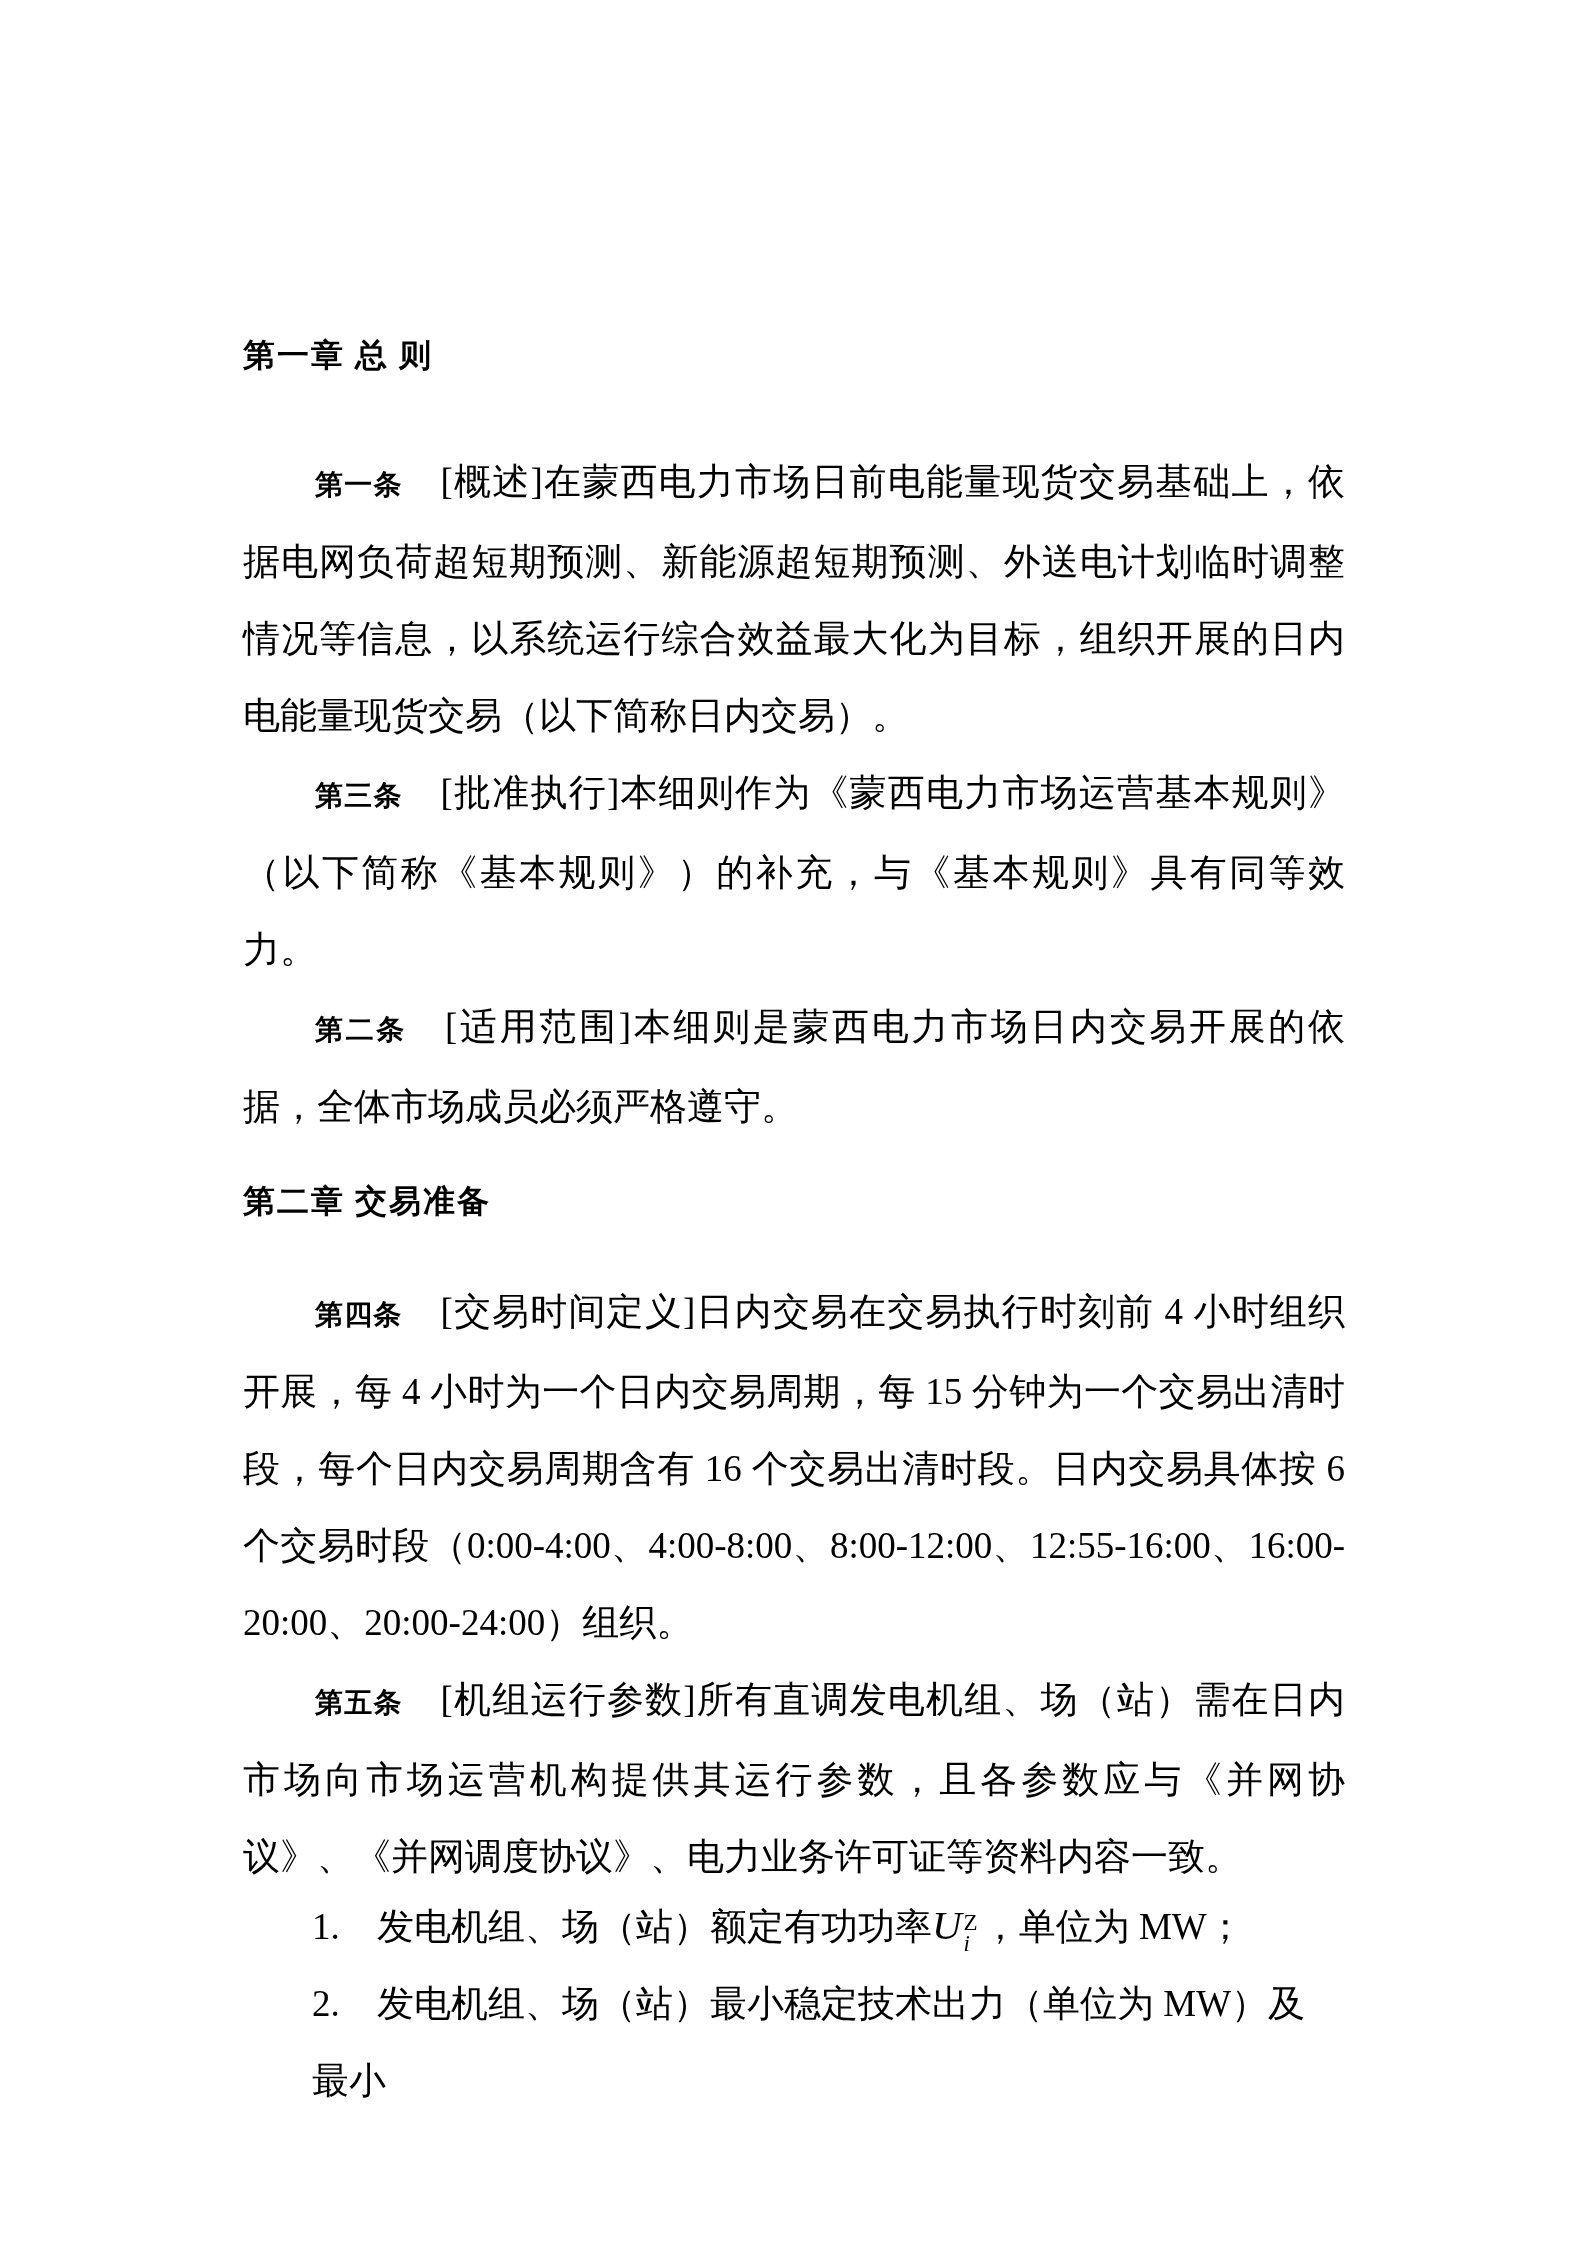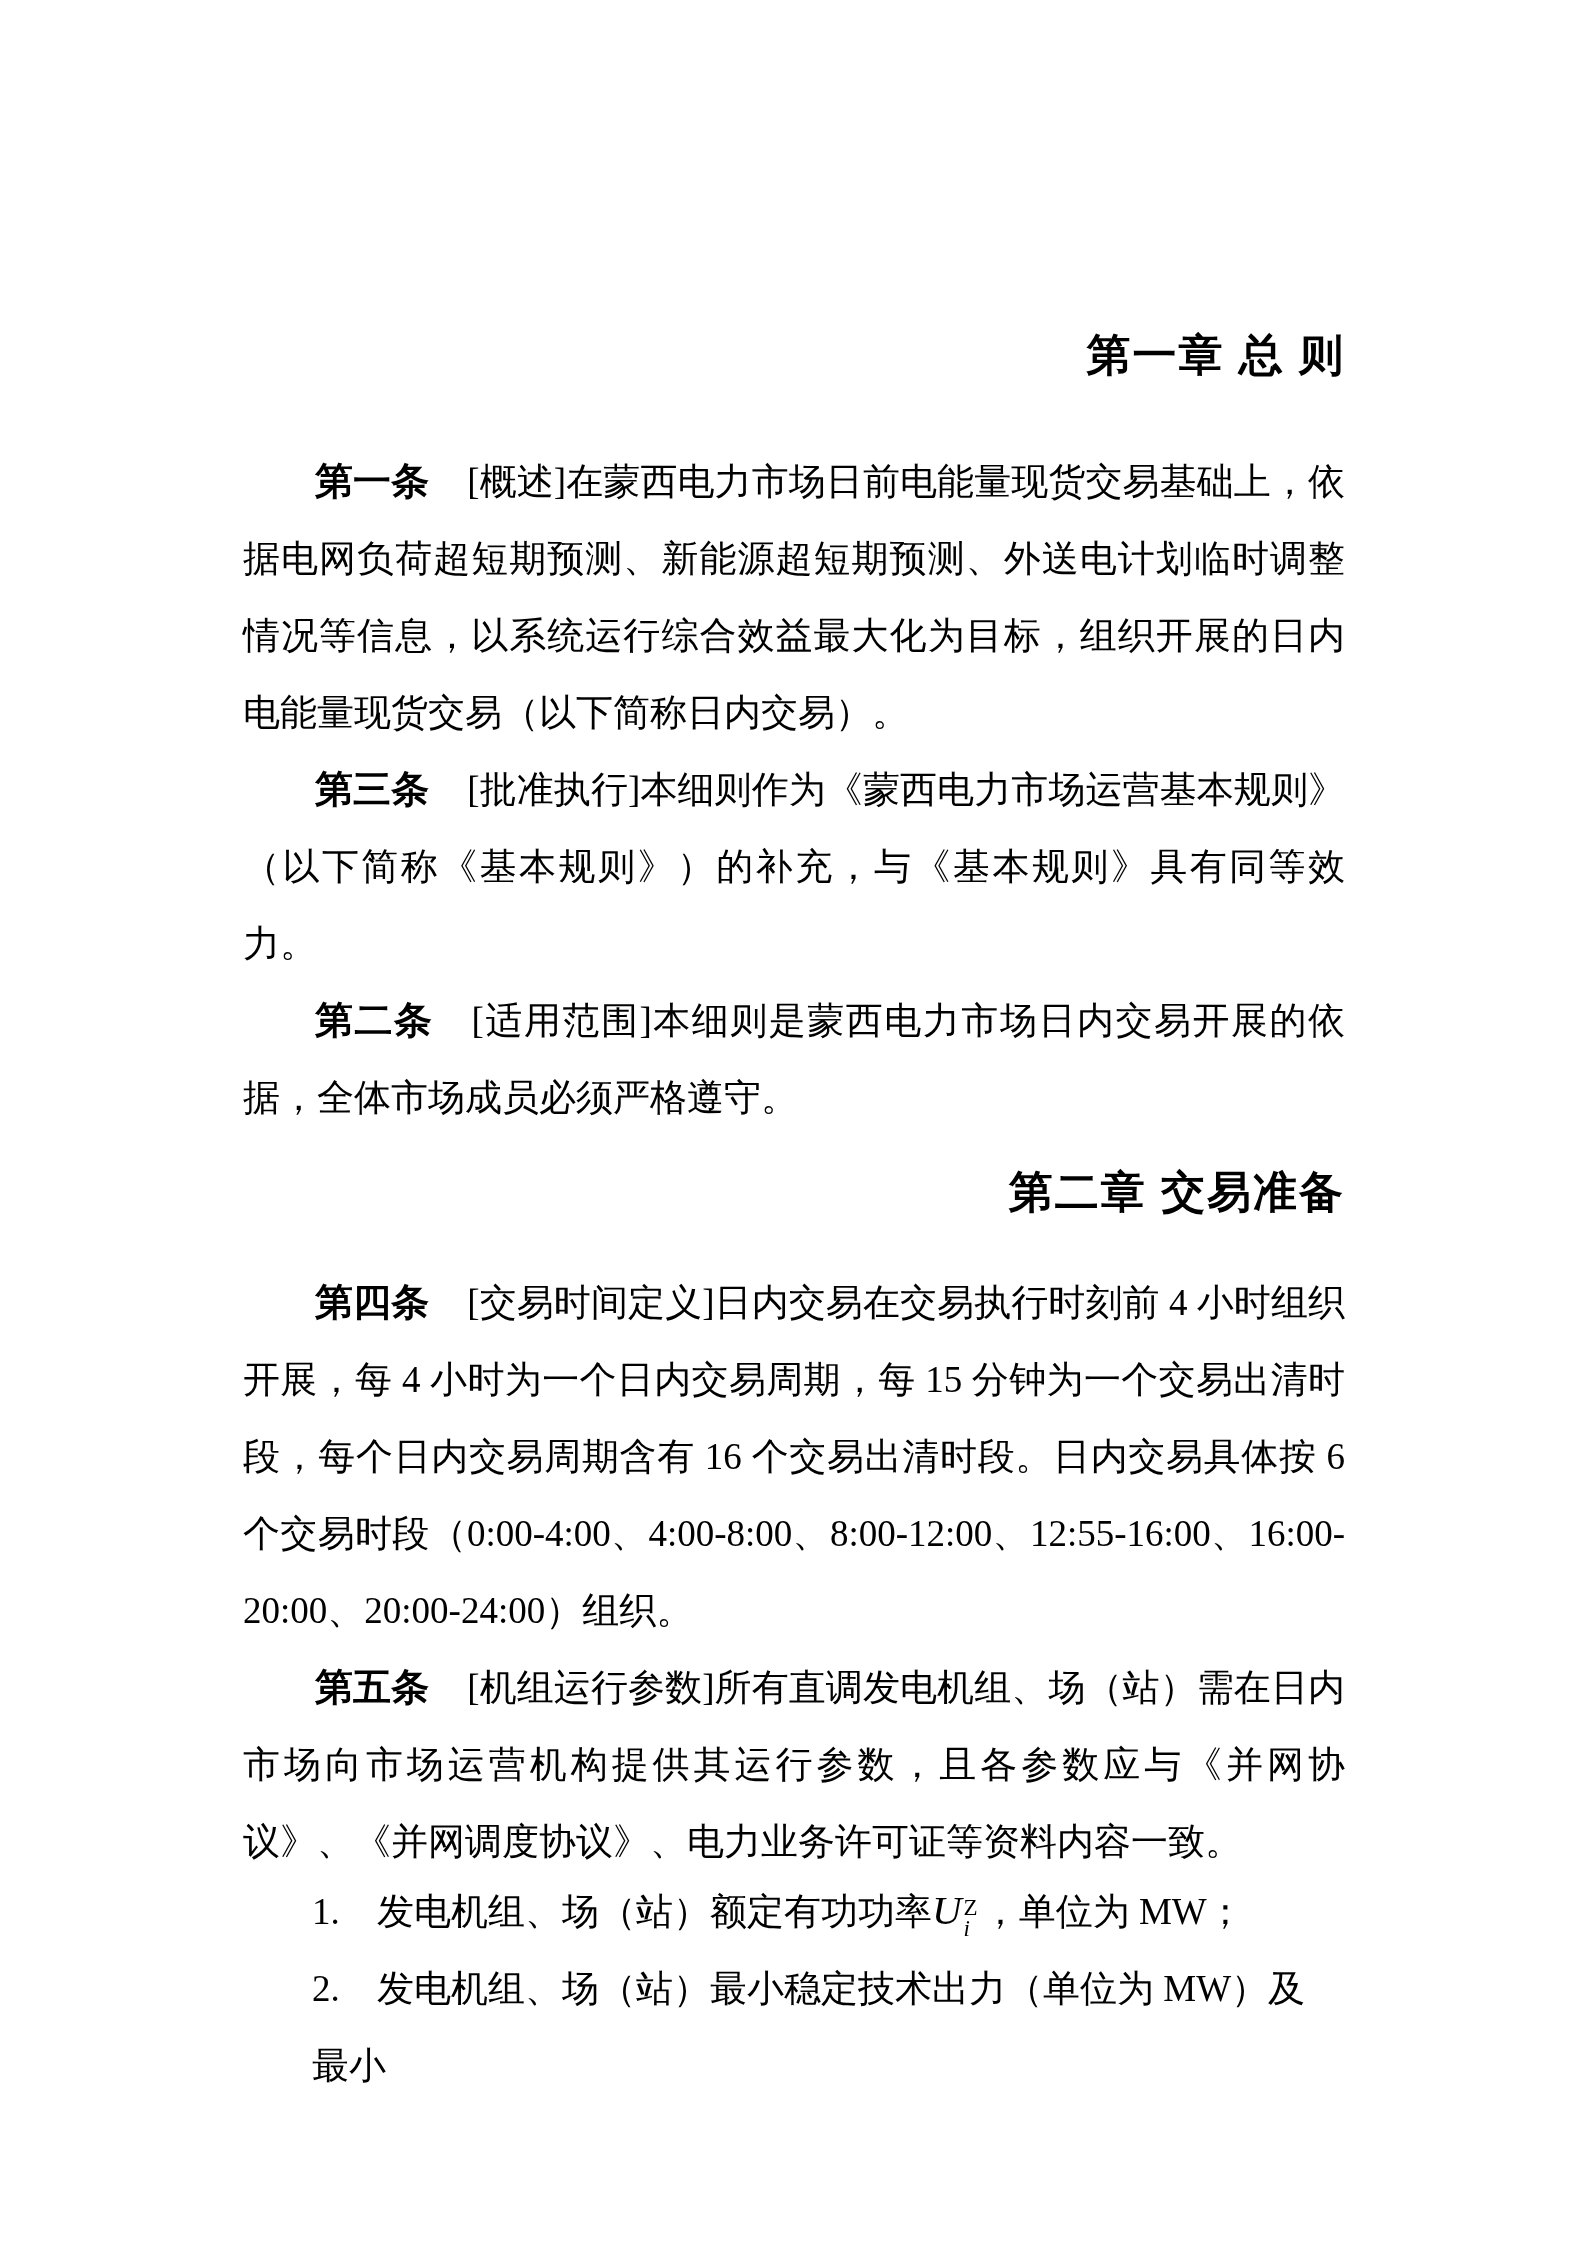--- a/index.html
+++ b/index.html
@@ -13,42 +13,42 @@
     font-family: "Liberation Serif", "DejaVu Serif", serif;
   }
   .page {
     box-sizing: border-box;
     width: 1587px;
     height: 2245px;
     padding: 333px 242px 0 243px; 
     background: #ffffff;
   }
   .chapter-title {
-    font-family: Liberation Sans, sans-serif;
+    font-family: Liberation Serif, serif;
     font-weight: bold;
-    font-size: 44px;
+    font-size: 32px;
     line-height: 44px;
-    text-align: right;
+    text-align: left;
     letter-spacing: 2px;
     white-space: pre;
   }
   .chapter-title.second { margin-top: 34px; }
   .para {
     font-size: 37px;
     line-height: 77px;
     text-align: justify;
     text-indent: 72px; 
     margin: 0;
   }
   .para.first-after-heading { margin-top: 66px; }
   .para.first-after-heading2 { margin-top: 50px; }
   .art-label {
     font-family: "Liberation Sans", "DejaVu Sans", sans-serif;
     font-weight: bold;
-    font-size: 38px;
+    font-size: 28px;
     margin-right: 38px; 
   }
   .note-para {
     font-size: 37px;
     line-height: 60px;
     text-align: justify;
     text-indent: 152px; 
     margin: 6px 0 0 0;
   }
   .num-list { margin: -8px 16px 0 0; padding: 0; list-style: none; }

